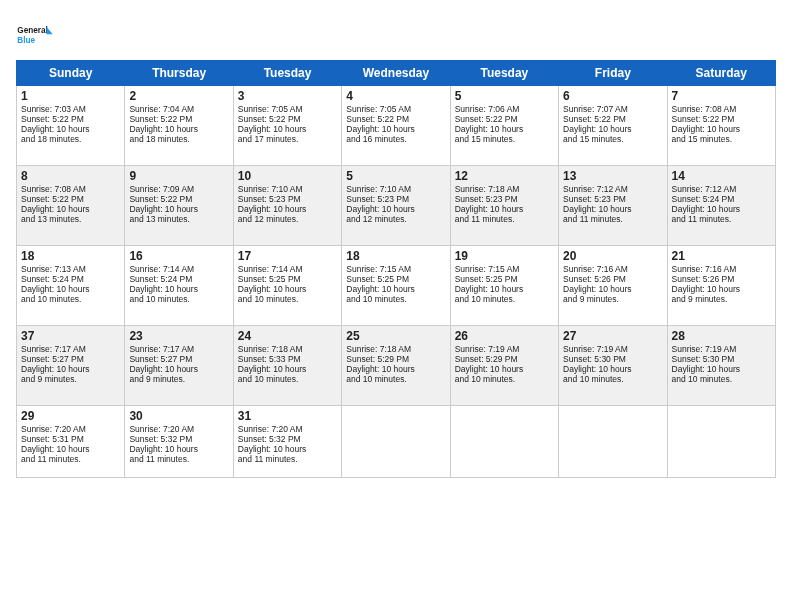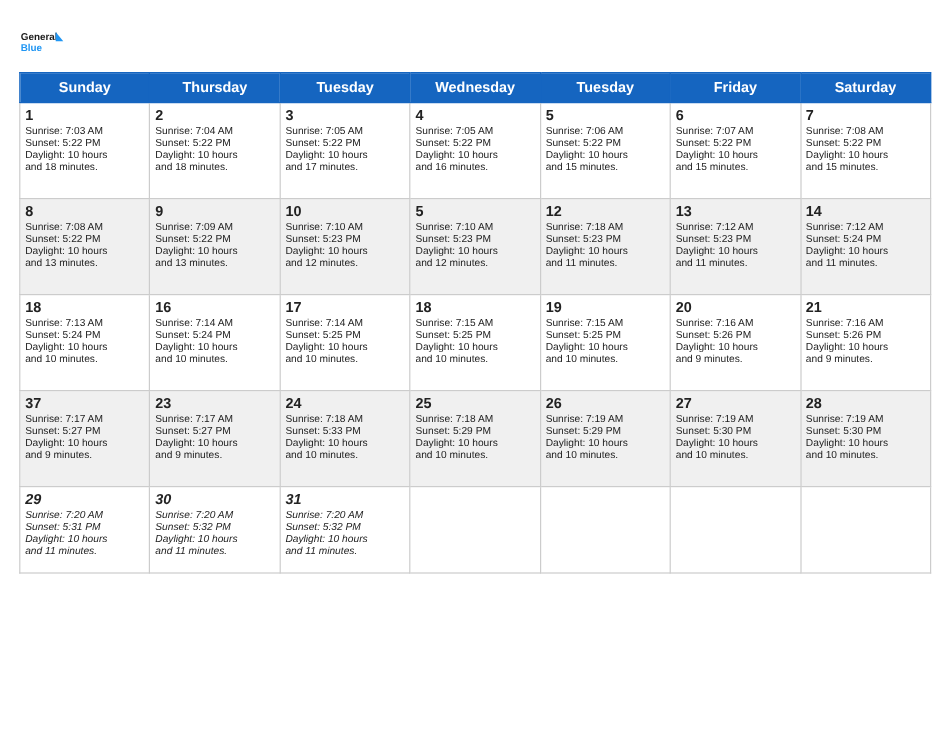--- a/index.html
+++ b/index.html
@@ -57,21 +57,20 @@
       border: 1px solid #ccc;
       vertical-align: top;
       padding: 3px 4px;
       font-size: 8.5px;
       color: #222;
       background: #fff;
       height: 80px;
     }
     .calendar tr:last-child td {
       height: 72px;
-      font-style: italic;
     }
     .day-num {
       font-size: 12px;
       font-weight: bold;
       display: block;
       margin-bottom: 1px;
     }
     .cell-empty {
       background: #f5f5f5;
     }

